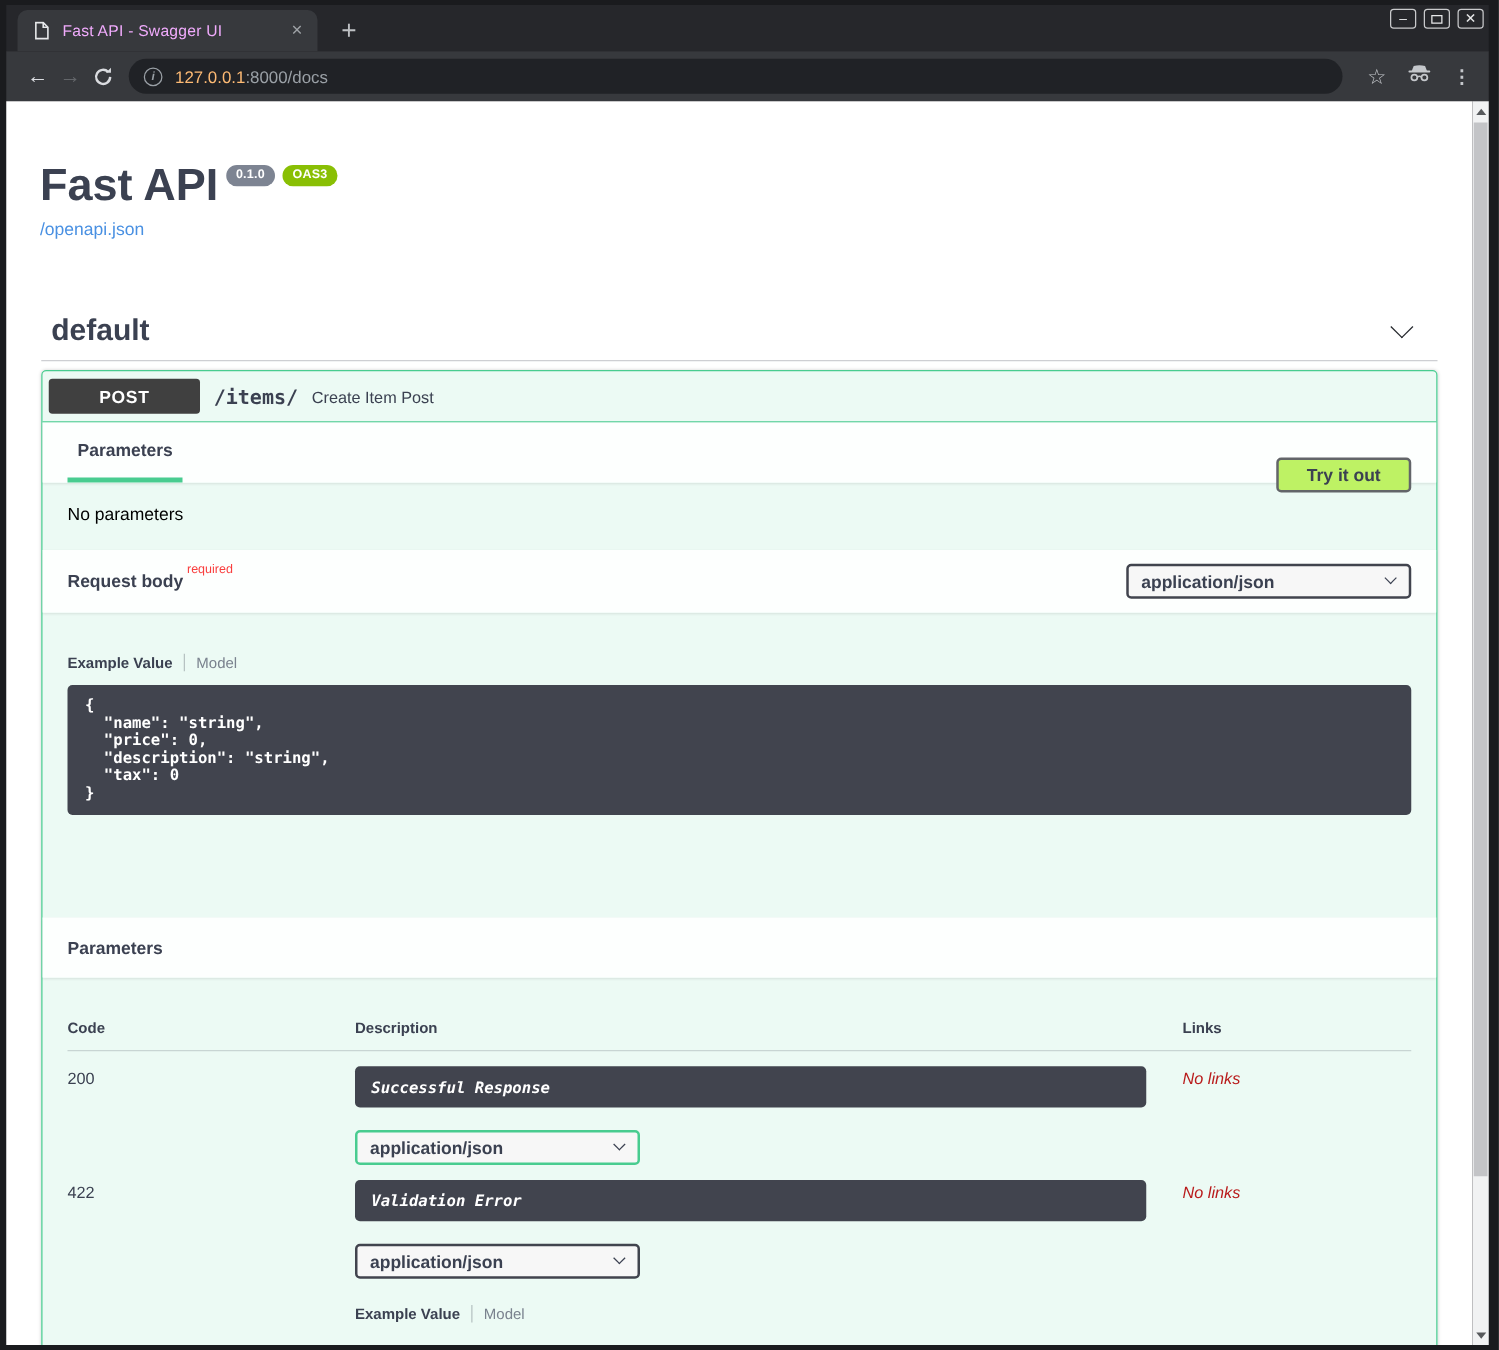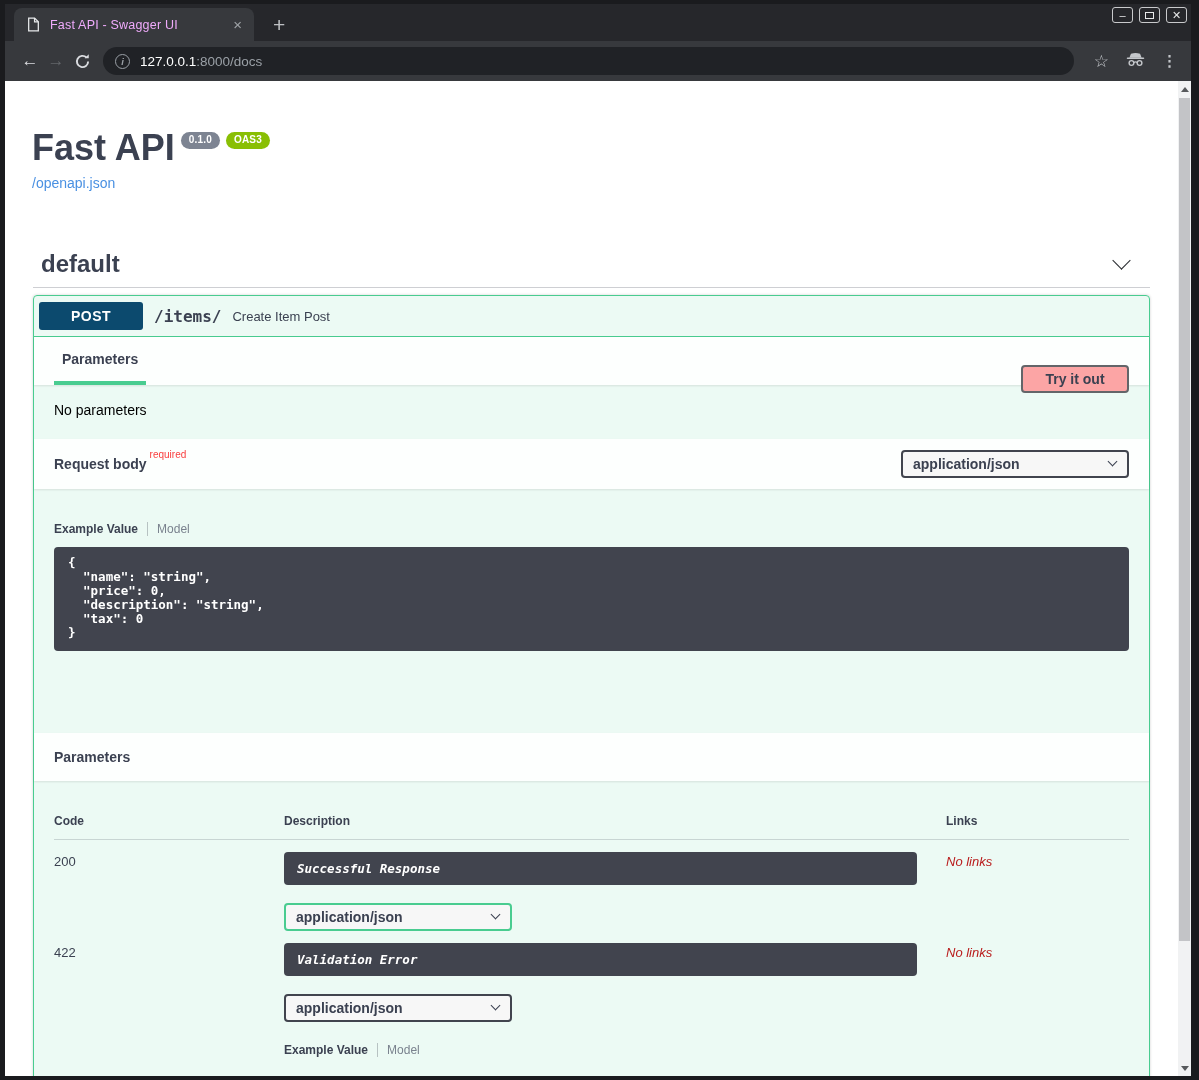--- a/index.html
+++ b/index.html
@@ -24,21 +24,21 @@
   .toolbar { position:absolute; left:5px; top:41px; width:1186px; height:40px; background:#37393d;
              display:flex; align-items:center; padding:0 12px; }
   .nav-btn { width:26px; text-align:center; font-size:17px; color:#dadce0; cursor:pointer; }
   .nav-btn.disabled { color:#63666a; }
   .reload { width:26px; display:flex; justify-content:center; cursor:pointer; }
   .urlbar { flex:1; height:28px; background:#202226; border-radius:14px; margin:0 12px 0 8px;
             display:flex; align-items:center; padding:0 12px; gap:10px; }
   .info-ic { width:15px; height:15px; border:1.5px solid #9aa0a6; border-radius:50%; color:#9aa0a6;
              font-size:9.5px; display:flex; align-items:center; justify-content:center; font-style:italic; font-weight:700; }
   .url { font-size:13.5px; }
-  .url .host { color:#ffffff; }
+  .url .host { color:#fdba74; }
   .url .rest { color:#9aa0a6; }
   .tool-ic { color:#c4c7cb; margin:0 8px; cursor:pointer; }
   .star { font-size:17px; }
   .kebab { font-size:15px; font-weight:700; letter-spacing:0; margin-right:2px; }
 
   
   .page { position:absolute; left:5px; top:81px; width:1173px; height:995px; background:#fff;
           overflow:hidden; color:#3b4151; }
   .scrollbar { position:absolute; left:1178px; top:81px; width:13px; height:995px; background:#f1f2f3; }
   .sb-up { position:absolute; top:6px; left:3px; width:0; height:0;
@@ -57,30 +57,30 @@
 
   .tag-header { margin:49px 28px 0; height:47px; display:flex; align-items:center; justify-content:space-between;
                 padding:0 22px 0 8px; border-bottom:1px solid rgba(59,65,81,.25); cursor:pointer; }
   .tag-title { font-size:24px; font-weight:700; color:#3b4151; }
   .chevron-lg { width:13px; height:13px; border-right:1.5px solid #23262b; border-bottom:1.5px solid #23262b;
                 transform:rotate(45deg); margin-top:-8px; }
 
   .opblock { margin:7px 28px 0; border:1px solid #49cc90; border-radius:4px;
              background:rgba(73,204,144,.1); box-shadow:0 0 3px rgba(0,0,0,.19); height:1200px; }
   .opblock-summary { display:flex; align-items:center; padding:6px 5px; border-bottom:1px solid #49cc90; cursor:pointer; }
-  .method { width:104px; height:28px; background:#0c4a6e; border-radius:3px; color:#fff; font-weight:700;
+  .method { width:121px; height:28px; background:#404040; border-radius:3px; color:#fff; font-weight:700;
             font-size:14px; display:flex; align-items:center; justify-content:center; letter-spacing:.5px; }
   .path { font-family:"DejaVu Sans Mono",monospace; font-weight:700; font-size:16px; margin-left:11px; color:#3b4151; }
   .summary-text { font-size:13px; margin-left:11px; color:#3b4151; }
 
   .section-header { background:rgba(255,255,255,.88); box-shadow:0 1px 2px rgba(0,0,0,.1);
                     display:flex; align-items:center; padding:0 20px; height:48px; }
   .param-tab { height:48px; display:flex; align-items:center; padding:0 8px;
                border-bottom:4px solid #49cc90; font-size:14px; font-weight:700; cursor:pointer; }
-  .tryout { margin-left:auto; width:108px; height:28px; background:#fca5a5; border:2px solid #636569;
+  .tryout { margin-left:auto; width:108px; height:28px; background:#bef264; border:2px solid #636569;
             border-radius:4px; font-weight:700; font-size:14px; color:#3b4151; font-family:"Liberation Sans",sans-serif; cursor:pointer;margin-top:35px; }
   .no-params { padding:17px 20px 21px; font-size:14px; color:#000000; }
 
   .reqbody-header { min-height:50px; justify-content:space-between; }
   .rb-title { font-size:14px; font-weight:700; }
   .required { font-size:10px; color:#f93e3e; position:relative; top:-5px; margin-left:3px; }
 
   .select-wrap { position:relative; width:228px; height:28px; }
   .select-wrap select { width:100%; height:100%; appearance:none; -webkit-appearance:none; -moz-appearance:none;
         border:2px solid #41444e; border-radius:4px; background:#f7f7f7; font-weight:600; font-size:14px;

